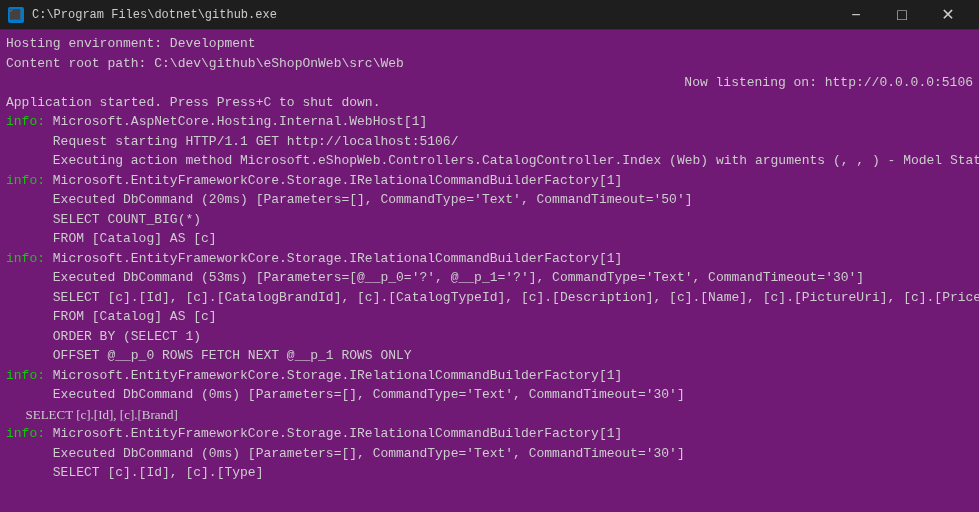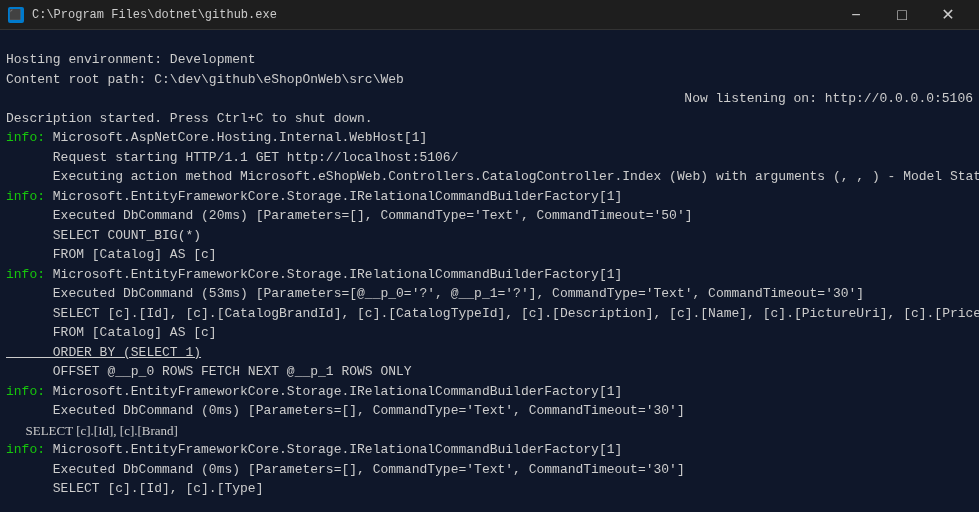--- a/index.html
+++ b/index.html
@@ -63,25 +63,25 @@
       align-items: center;
       justify-content: center;
       color: #ccc;
       font-size: 16px;
       cursor: pointer;
       background: transparent;
       border: none;
     }
 
     .console {
-      background: #0f172a;
+      background: #701a75;
       width: 100%;
       height: 482px;
       overflow: hidden;
-      padding: 20px 6px;
+      padding: 4px 6px;
     }
 
     .line {
       white-space: pre;
       line-height: 1.5;
       color: #cccccc;
     }
   </style>
 </head>
 <body>
@@ -98,33 +98,33 @@
       <button class="title-bar-btn">−</button>
       <button class="title-bar-btn">□</button>
       <button class="title-bar-btn close">✕</button>
     </div>
   </div>
 
   <div class="console" id="console-container">
   <div class="line" style="color: rgb(204, 204, 204);">Hosting environment: Development</div>
       <div class="line" style="color: rgb(204, 204, 204);">Content root path: C:\dev\github\eShopOnWeb\src\Web</div>
       <div class="line" style="color: rgb(204, 204, 204); text-align: right;">Now listening on: http://0.0.0.0:5106</div>
-      <div class="line" style="color: rgb(204, 204, 204);">Description started. Press Ctrl+C to shut down.</div>
+      <div class="line" style="color: rgb(204, 204, 204);">Application started. Press Press+C to shut down.</div>
       <div class="line"><span style="color: rgb(22, 198, 12);">info:</span><span style="color: rgb(204, 204, 204);"> Microsoft.AspNetCore.Hosting.Internal.WebHost[1]</span></div>
       <div class="line" style="color: rgb(204, 204, 204);">      Request starting HTTP/1.1 GET http://localhost:5106/</div>
       <div class="line" style="color: rgb(204, 204, 204);">      Executing action method Microsoft.eShopWeb.Controllers.CatalogController.Index (Web) with arguments (, , ) - Model State is Valid</div>
       <div class="line"><span style="color: rgb(22, 198, 12);">info:</span><span style="color: rgb(204, 204, 204);"> Microsoft.EntityFrameworkCore.Storage.IRelationalCommandBuilderFactory[1]</span></div>
       <div class="line" style="color: rgb(204, 204, 204);">      Executed DbCommand (20ms) [Parameters=[], CommandType='Text', CommandTimeout='50']</div>
       <div class="line" style="color: rgb(204, 204, 204);">      SELECT COUNT_BIG(*)</div>
       <div class="line" style="color: rgb(204, 204, 204);">      FROM [Catalog] AS [c]</div>
       <div class="line"><span style="color: rgb(22, 198, 12);">info:</span><span style="color: rgb(204, 204, 204);"> Microsoft.EntityFrameworkCore.Storage.IRelationalCommandBuilderFactory[1]</span></div>
       <div class="line" style="color: rgb(204, 204, 204);">      Executed DbCommand (53ms) [Parameters=[@__p_0='?', @__p_1='?'], CommandType='Text', CommandTimeout='30']</div>
       <div class="line" style="color: rgb(204, 204, 204);">      SELECT [c].[Id], [c].[CatalogBrandId], [c].[CatalogTypeId], [c].[Description], [c].[Name], [c].[PictureUri], [c].[Price]</div>
       <div class="line" style="color: rgb(204, 204, 204);">      FROM [Catalog] AS [c]</div>
-      <div class="line" style="color: rgb(204, 204, 204); text-decoration: underline;">      ORDER BY (SELECT 1)</div>
+      <div class="line" style="color: rgb(204, 204, 204);">      ORDER BY (SELECT 1)</div>
       <div class="line" style="color: rgb(204, 204, 204);">      OFFSET @__p_0 ROWS FETCH NEXT @__p_1 ROWS ONLY</div>
       <div class="line"><span style="color: rgb(22, 198, 12);">info:</span><span style="color: rgb(204, 204, 204);"> Microsoft.EntityFrameworkCore.Storage.IRelationalCommandBuilderFactory[1]</span></div>
       <div class="line" style="color: rgb(204, 204, 204);">      Executed DbCommand (0ms) [Parameters=[], CommandType='Text', CommandTimeout='30']</div>
       <div class="line" style="color: rgb(204, 204, 204); font-family: Liberation Serif, serif;">      SELECT [c].[Id], [c].[Brand]</div>
       <div class="line"><span style="color: rgb(22, 198, 12);">info:</span><span style="color: rgb(204, 204, 204);"> Microsoft.EntityFrameworkCore.Storage.IRelationalCommandBuilderFactory[1]</span></div>
       <div class="line" style="color: rgb(204, 204, 204);">      Executed DbCommand (0ms) [Parameters=[], CommandType='Text', CommandTimeout='30']</div>
       <div class="line" style="color: rgb(204, 204, 204);">      SELECT [c].[Id], [c].[Type]</div>
     </div>
 </div>
 

